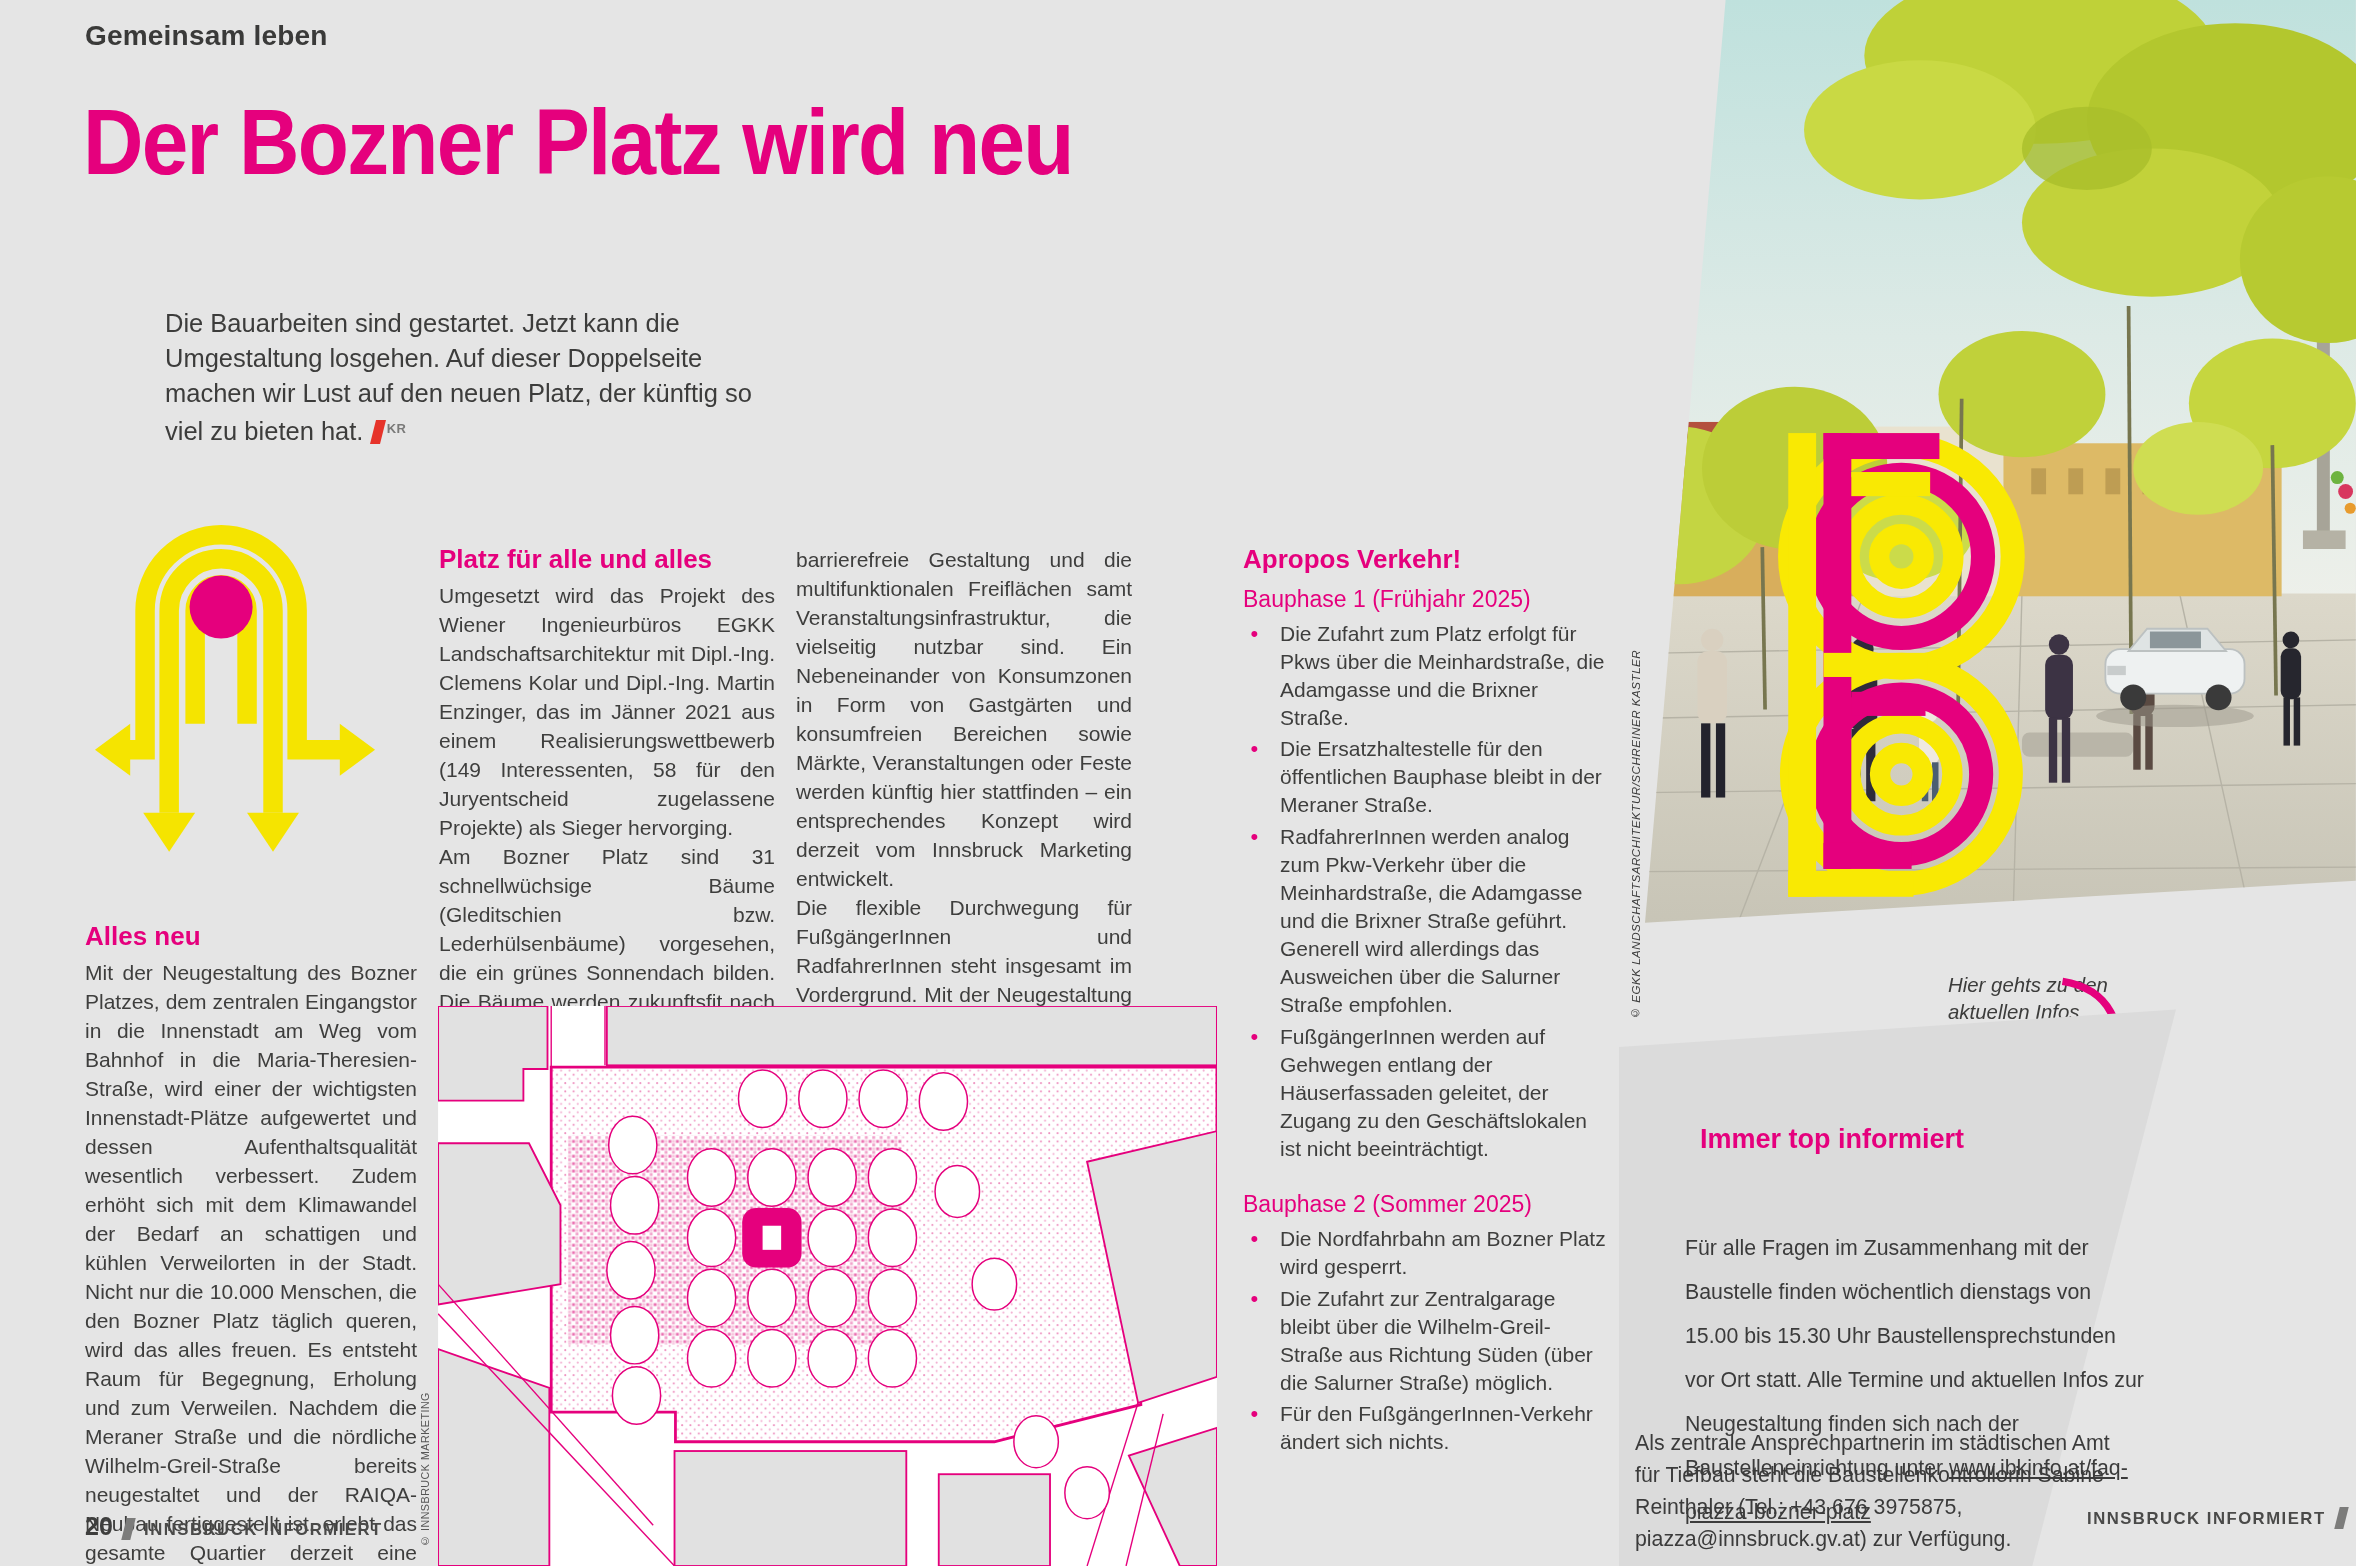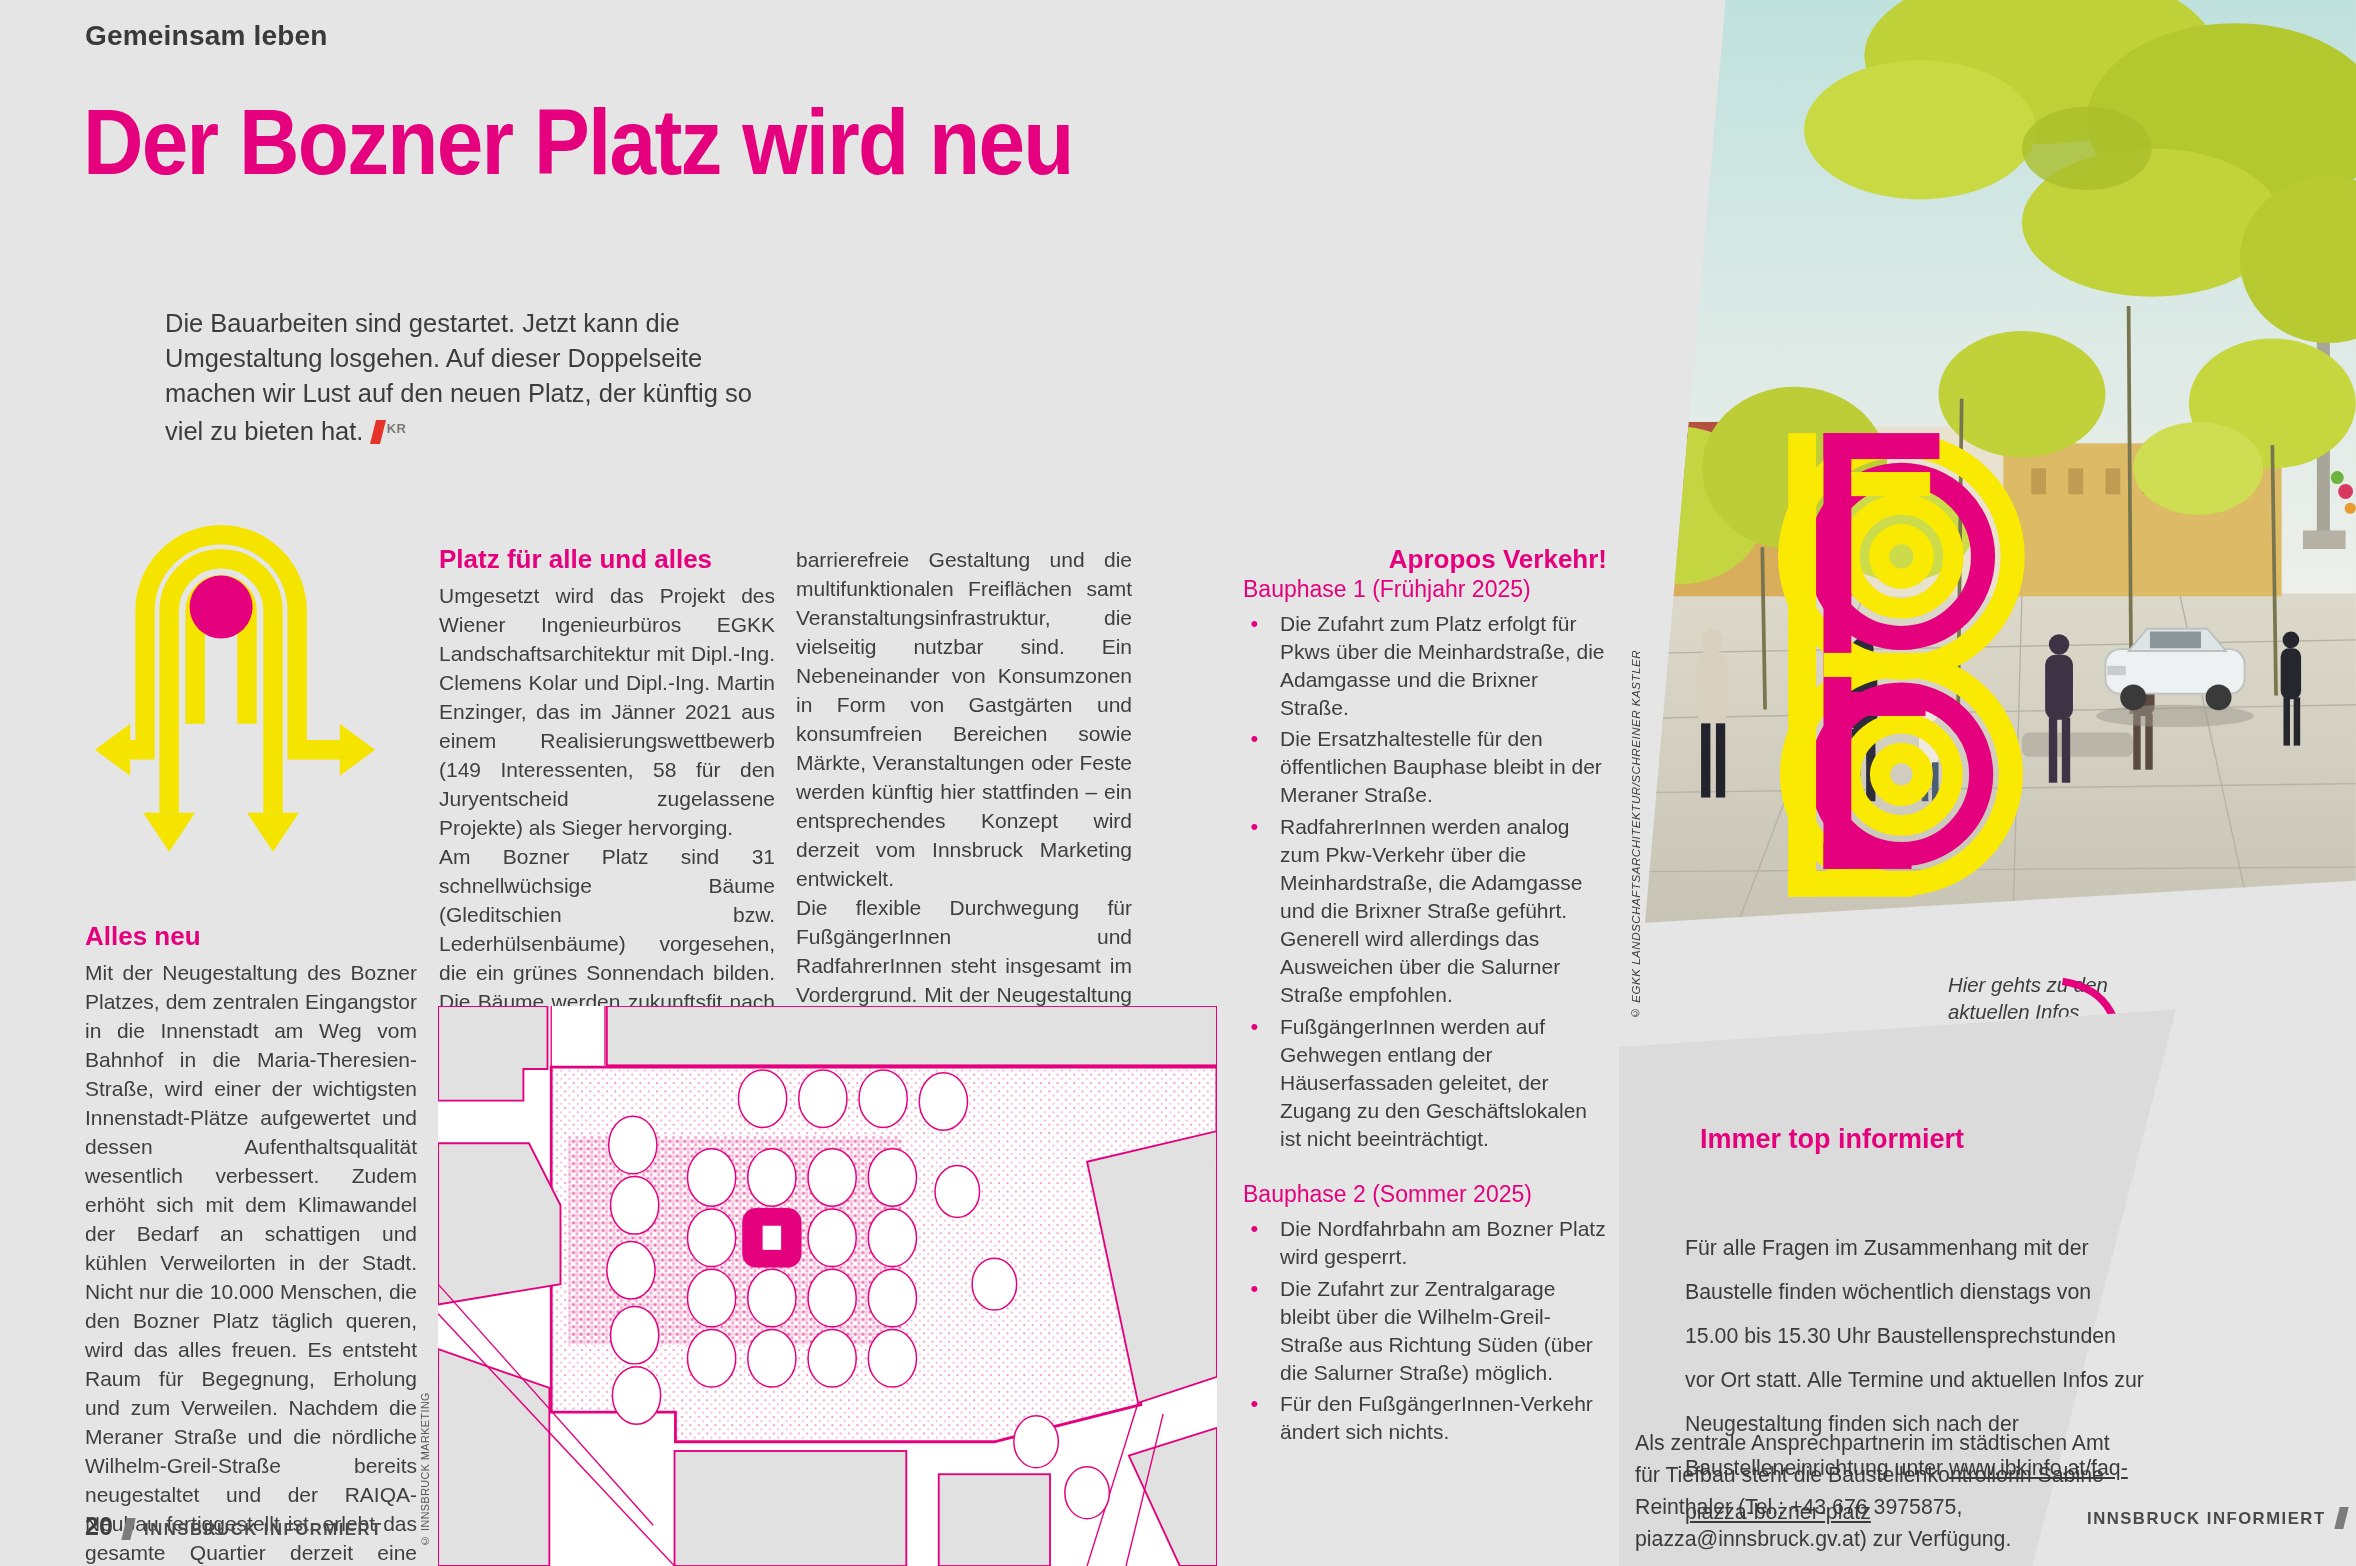--- a/index.html
+++ b/index.html
@@ -89,21 +89,21 @@
     <p>Umgesetzt wird das Projekt des Wiener Ingenieurbüros EGKK Landschaftsarchitektur mit Dipl.-Ing. Clemens Kolar und Dipl.-Ing. Martin Enzinger, das im Jänner 2021 aus einem Realisierungswettbewerb (149 Interessenten, 58 für den Juryentscheid zugelassene Projekte) als Sieger hervorging.</p>
     <p>Am Bozner Platz sind 31 schnellwüchsige Bäume (Gleditschien bzw. Lederhülsenbäume) vorgesehen, die ein grünes Sonnendach bilden. Die Bäume werden zukunftsfit nach dem Schwammstadtprinzip gepflanzt. Der Rudolfsbrunnen im Zentrum des Platzes bleibt selbstverständlich bestehen. Wesentlich sind die</p>
   </div>
 
   <div class="abs col col-platz2">
     <p>barrierefreie Gestaltung und die multifunktionalen Freiflächen samt Veranstaltungsinfrastruktur, die vielseitig nutzbar sind. Ein Nebeneinander von Konsumzonen in Form von Gastgärten und konsumfreien Bereichen sowie Märkte, Veranstaltungen oder Feste werden künftig hier stattfinden – ein entsprechendes Konzept wird derzeit vom Innsbruck Marketing entwickelt.</p>
     <p><span>Die flexible Durchwegung für FußgängerInnen und RadfahrerInnen steht insgesamt im Vordergrund. Mit der Neugestaltung wird der Durchzugsverkehr stark reduziert bzw. langsam, aber fließend geführt. Bestehen bleibt die Zufahrt zur Zentralgarage.</span> <em class="italic">Mehr zum Thema auf Seite 24.</em></p>
   </div>
 
   <div class="abs col col-verkehr">
-    <div class="h-mag" style="margin-bottom:1px;text-align:right;">Apropos Verkehr!</div>
+    <div class="h-mag" style="margin-bottom:11px;">Apropos Verkehr!</div>
     <div class="phase-title">Bauphase 1 (Frühjahr 2025)</div>
     <ul class="bullets">
       <li>Die Zufahrt zum Platz erfolgt für Pkws über die Meinhardstraße, die Adamgasse und die Brixner Straße.</li>
       <li>Die Ersatzhaltestelle für den öffentlichen Bauphase bleibt in der Meraner Straße.</li>
       <li>RadfahrerInnen werden analog zum Pkw-Verkehr über die Meinhardstraße, die Adamgasse und die Brixner Straße geführt. Generell wird allerdings das Ausweichen über die Salurner Straße empfohlen.</li>
       <li>FußgängerInnen werden auf Gehwegen entlang der Häuserfassaden geleitet, der Zugang zu den Geschäftslokalen ist nicht beeinträchtigt.</li>
     </ul>
     <div class="phase-gap"></div>
     <div class="phase-title">Bauphase 2 (Sommer 2025)</div>
     <ul class="bullets">

